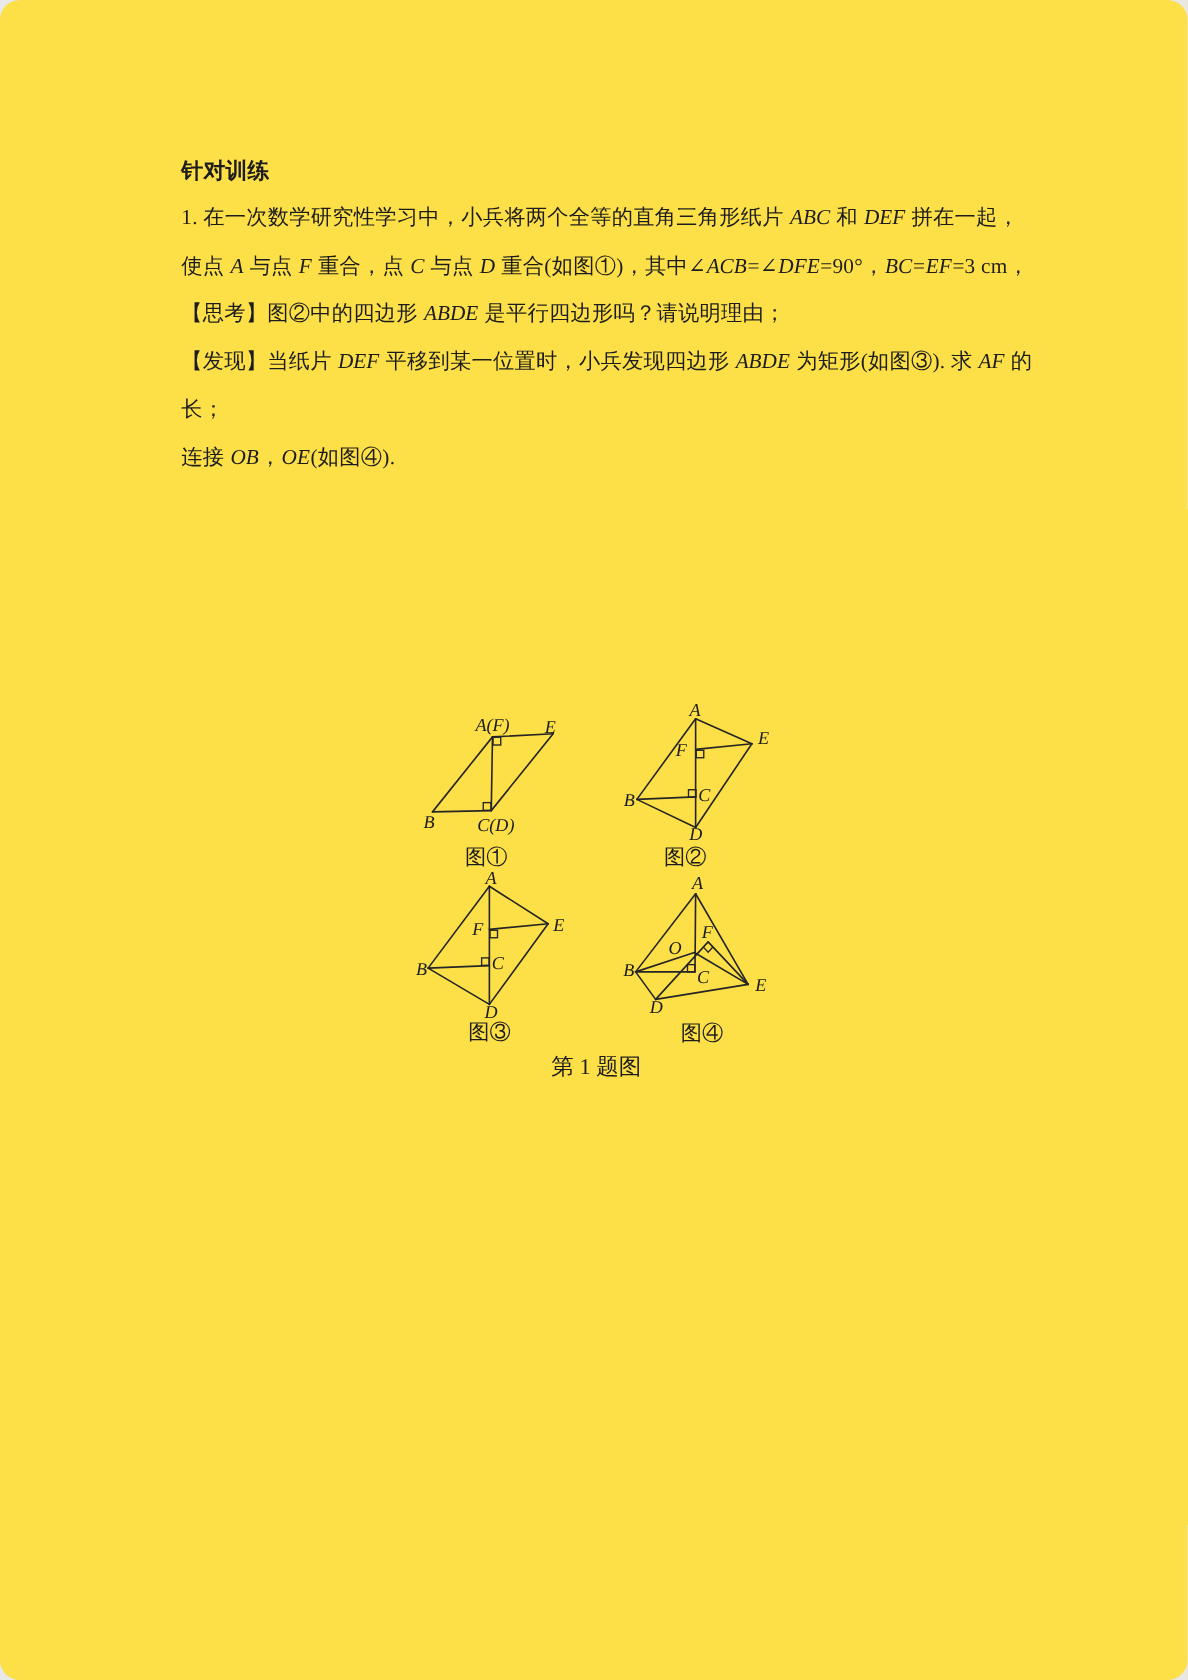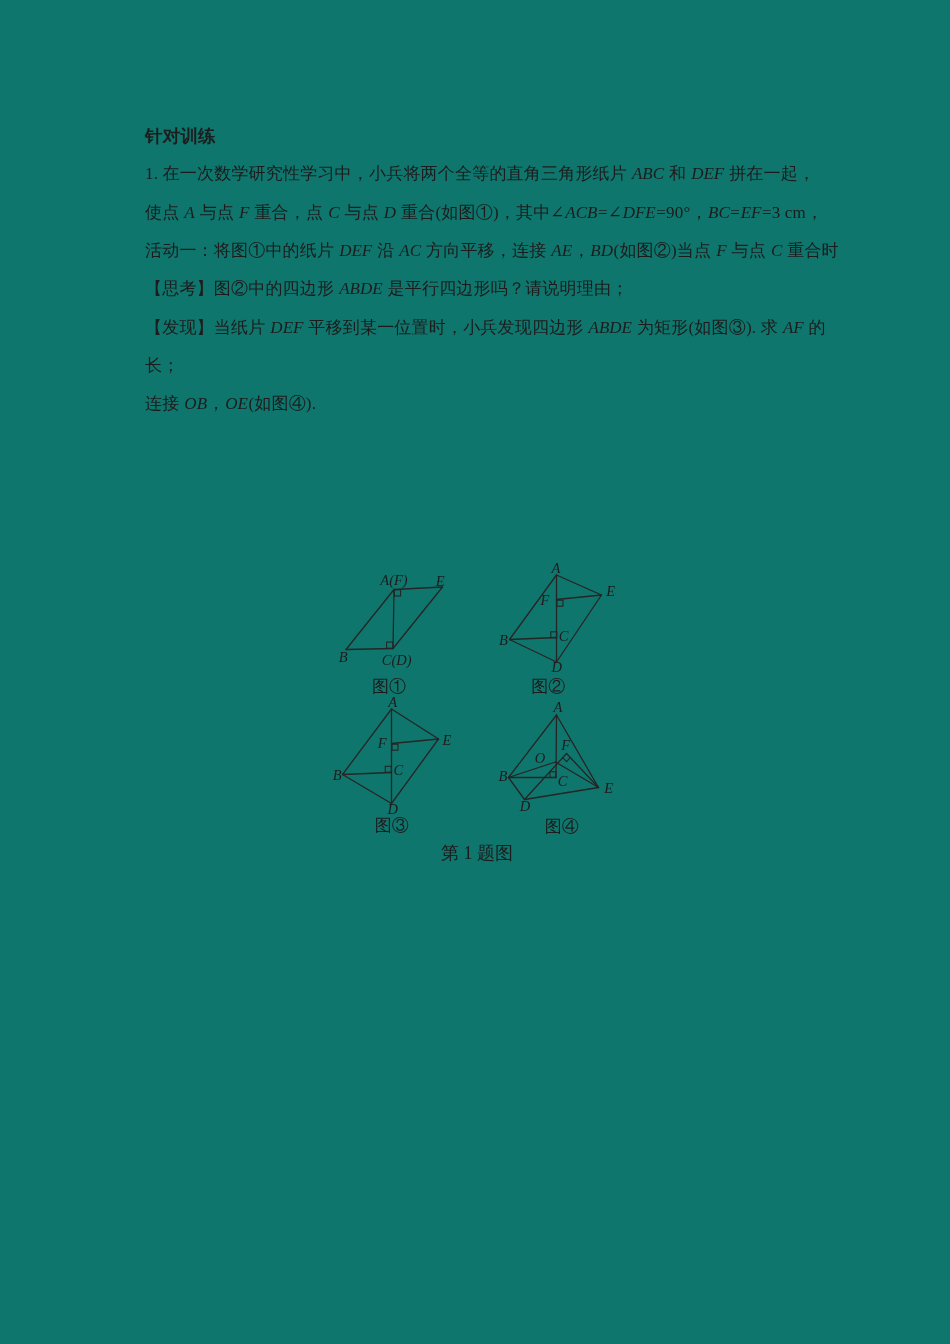--- a/index.html
+++ b/index.html
@@ -1,22 +1,23 @@
 <!DOCTYPE html>
 <html><head>
 <meta charset="utf-8">
 <style>
   html,body{margin:0;padding:0;background:#e8e8e8;}
   .page{
     position:relative;
     width:950px;height:1344px;
-    background:#0f766e;
+    background:#fde047;
     font-family:"Liberation Serif","DejaVu Serif",serif;
     color:#1c1c1c;
     overflow:hidden;
+    border-radius:16px;
   }
   .textblock{
     position:absolute;
     left:145px;top:117px;
     width:690px;
   }
   .trow{
     height:38.33px;
     line-height:38.33px;
     font-size:17px;
@@ -56,21 +57,20 @@
 </style>
 </head>
 <body>
 
 <div class="page">
 
   <div class="textblock">
     <div class="trow heading">针对训练</div>
     <div class="trow"><span>1. 在一次数学研究性学习中，小兵将两个全等的直角三角形纸片 </span><span class="var">ABC</span><span> 和 </span><span class="var">DEF</span><span> 拼在一起，</span></div>
     <div class="trow"><span>使点 </span><span class="var">A</span><span> 与点 </span><span class="var">F</span><span> 重合，点 </span><span class="var">C</span><span> 与点 </span><span class="var">D</span><span> 重合(如图①)，其中∠</span><span class="var">ACB</span><span>=∠</span><span class="var">DFE</span><span>=90°，</span><span class="var">BC</span><span>=</span><span class="var">EF</span><span>=3 cm，</span></div>
-    <div class="trow"><span>活动一：将图①中的纸片 </span><span class="var">DEF</span><span> 沿 </span><span class="var">AC</span><span> 方向平移，连接 </span><span class="var">AE</span><span>，</span><span class="var">BD</span><span>(如图②)当点 </span><span class="var">F</span><span> 与点 </span><span class="var">C</span><span> 重合时</span></div>
     <div class="trow"><span>【思考】图②中的四边形 </span><span class="var">ABDE</span><span> 是平行四边形吗？请说明理由；</span></div>
     <div class="trow"><span>【发现】当纸片 </span><span class="var">DEF</span><span> 平移到某一位置时，小兵发现四边形 </span><span class="var">ABDE</span><span> 为矩形(如图③). 求 </span><span class="var">AF</span><span> 的</span></div>
     <div class="trow"><span>长；</span></div>
     <div class="trow"><span>连接 </span><span class="var">OB</span><span>，</span><span class="var">OE</span><span>(如图④).</span></div>
   </div>
 
   <svg style="left:300px;top:555px;" width="350" height="315" viewBox="300 555 350 315">
 
     <g>
       <line class="figline" x1="394" y1="589.5" x2="442.5" y2="587"></line>

